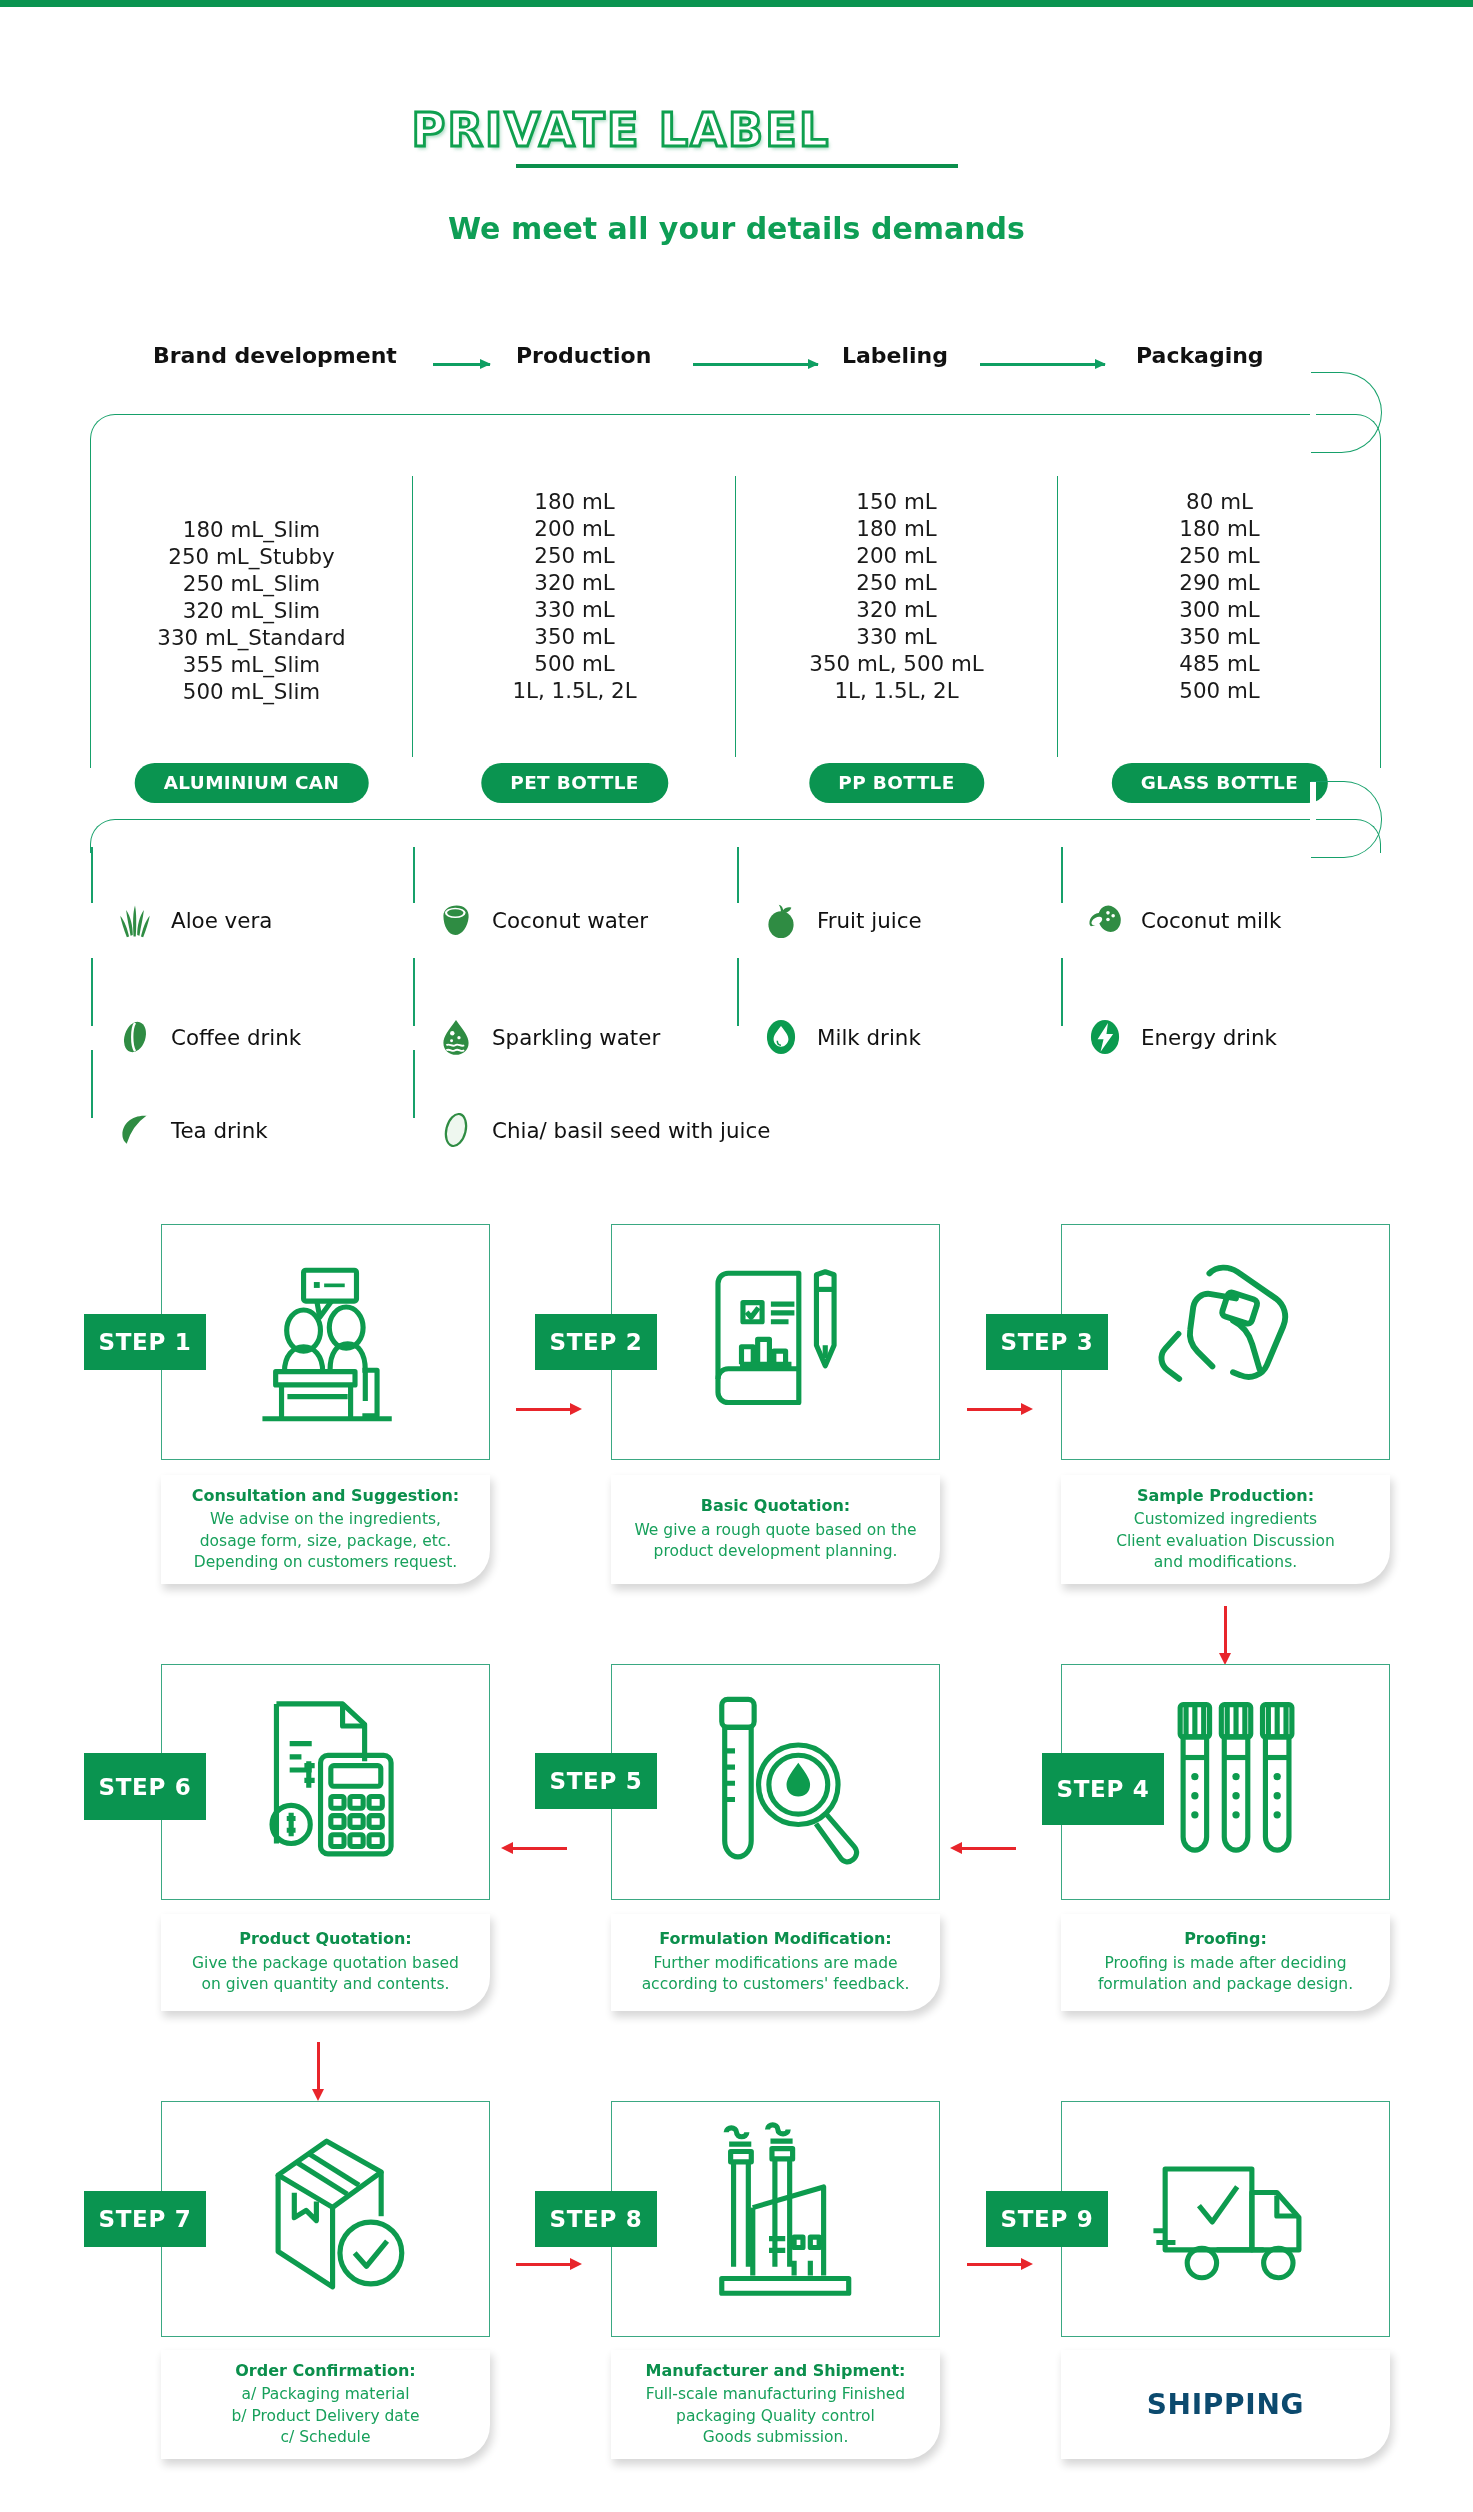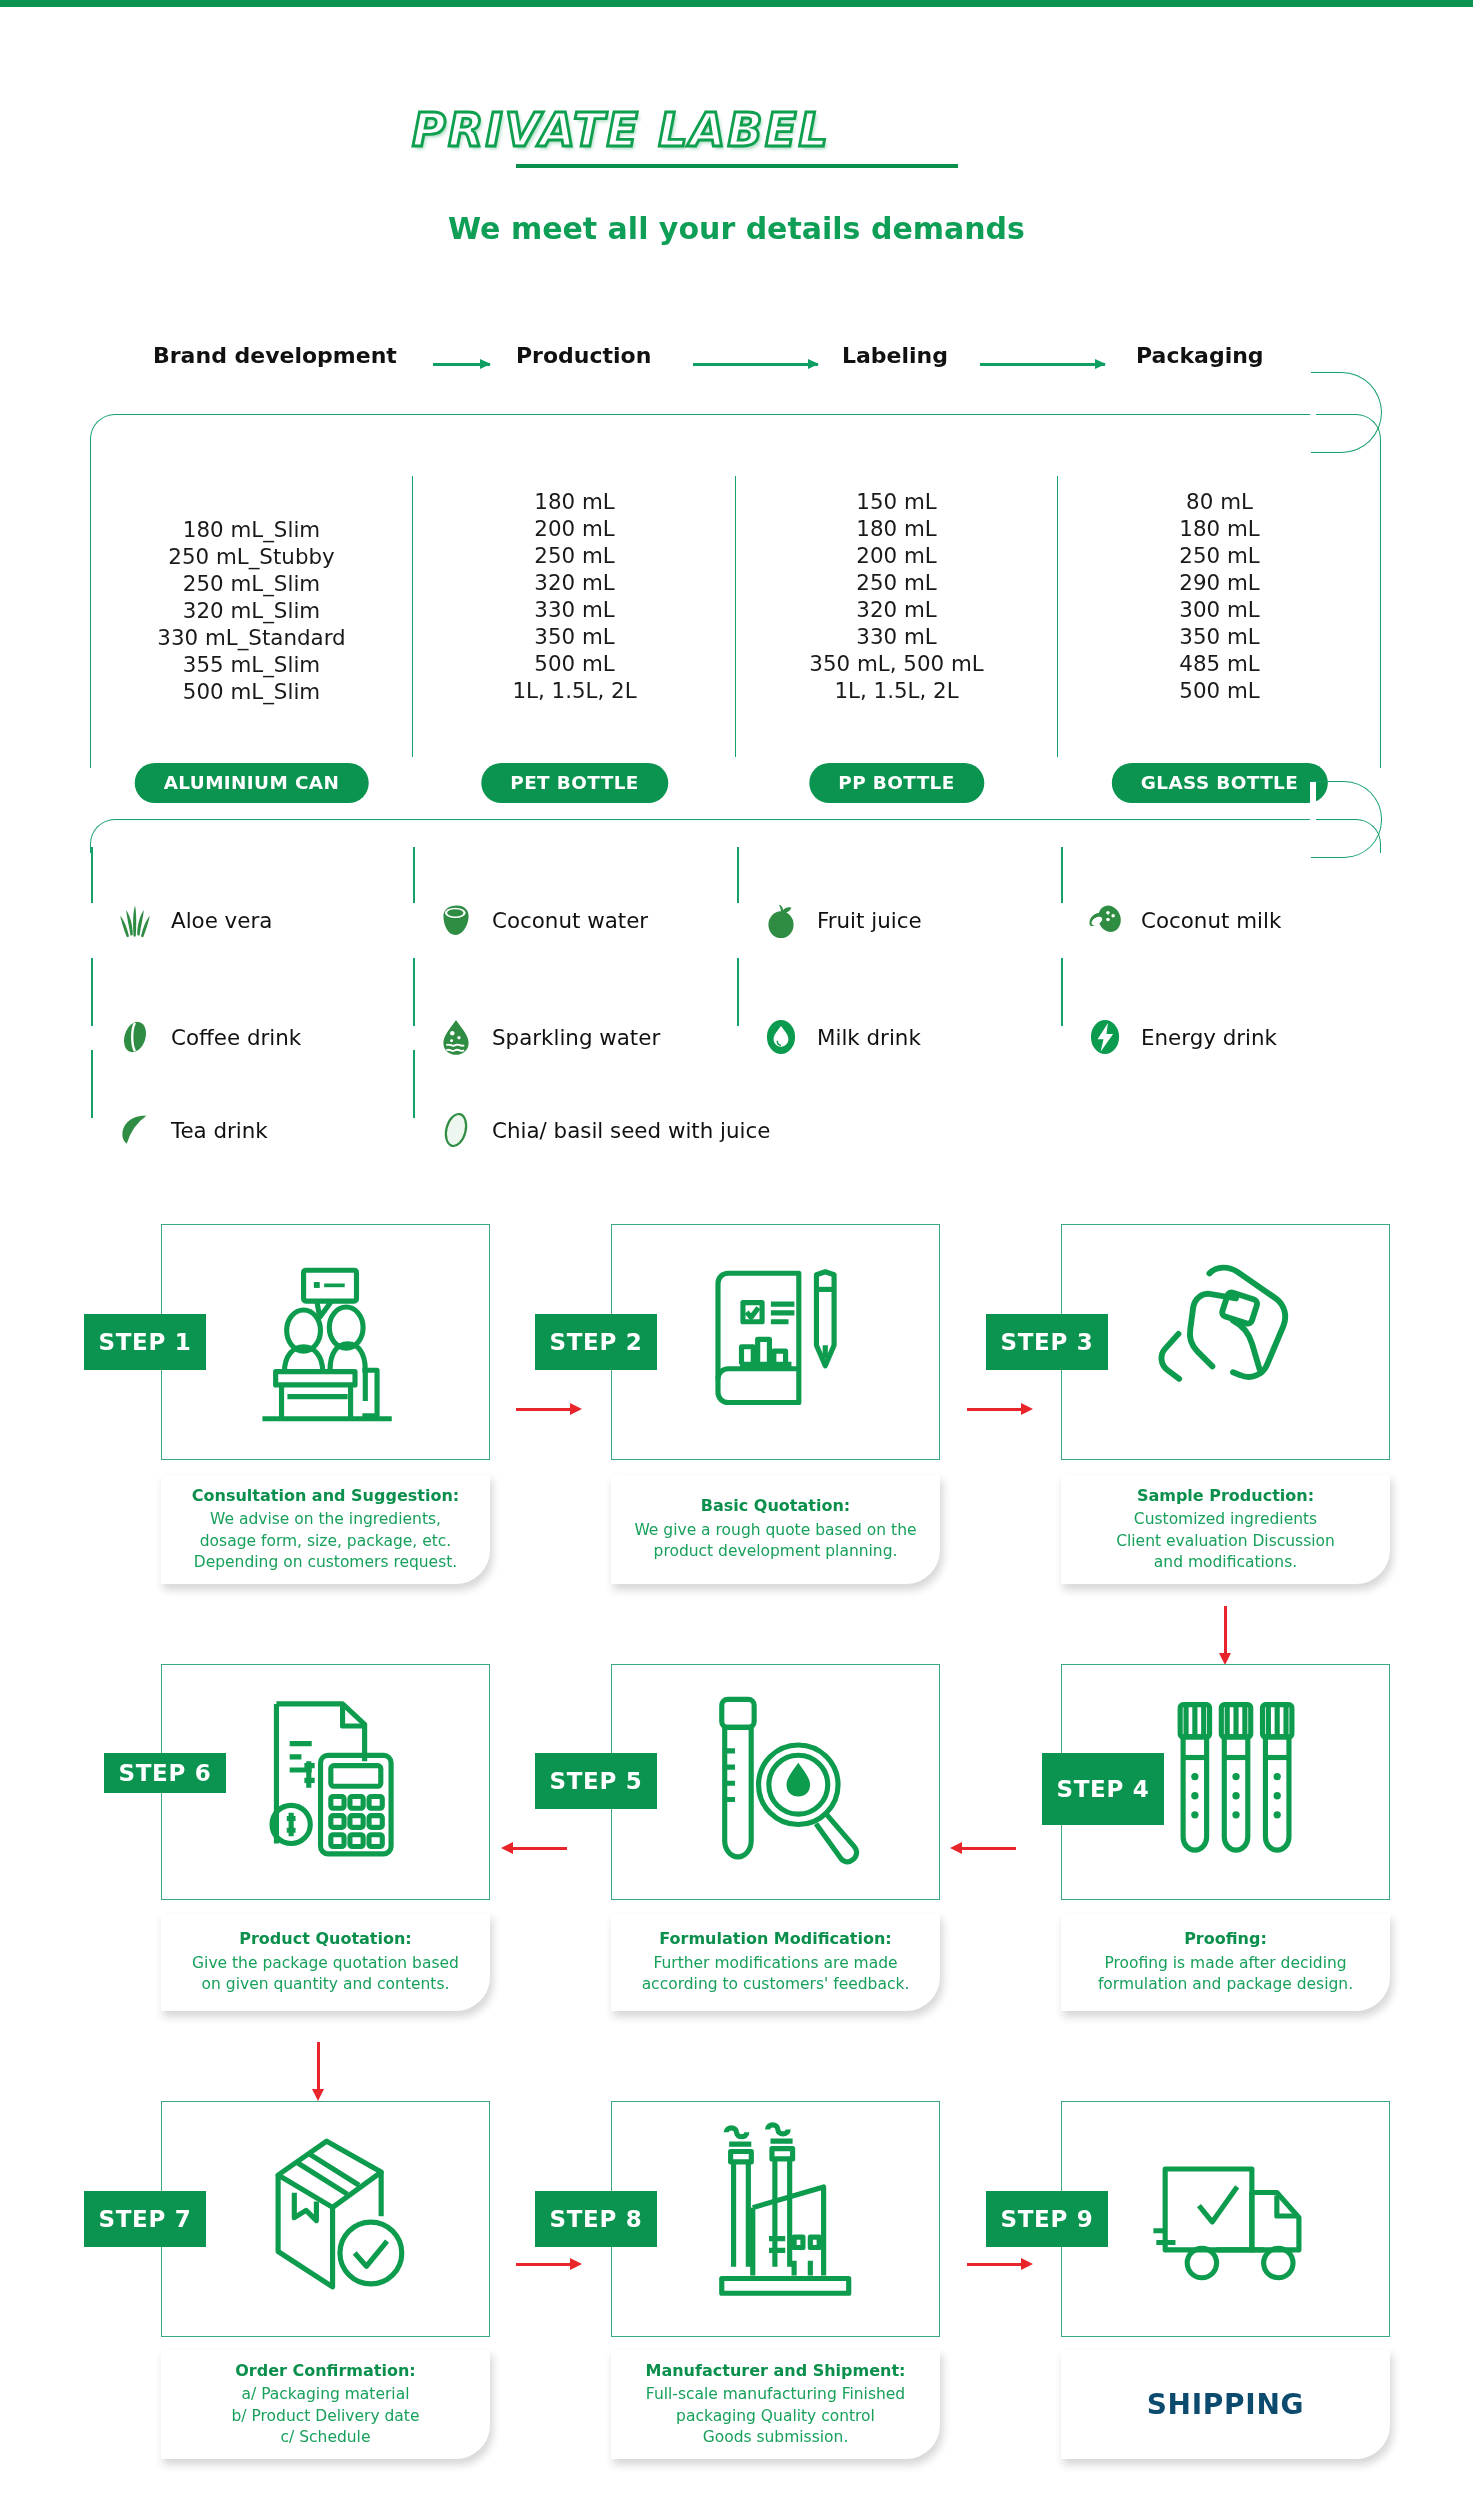--- a/index.html
+++ b/index.html
@@ -9,21 +9,21 @@
     font-family: "Liberation Sans", sans-serif;
   }
   body { width: 1473px; height: 2512px; position: relative; overflow: hidden; }
 
   .topbar {
     position: absolute; top: 0; left: 0; width: 1473px; height: 6.6px;
     background: #0a9450;
   }
 
   
-  .title-wrap { position: absolute; top: 103px; left: 0; width: 1242px; text-align: center; font-style: italic; }
+  .title-wrap { position: absolute; top: 103px; left: 0; width: 1242px; text-align: center; }
   .title {
     font-size: 46px; font-weight: 700; letter-spacing: 2.2px;
     color: #ffffff;
     -webkit-text-stroke: 2.9px #0fa04f;
     text-shadow: 2.2px 2.9px 3.7px rgba(10,148,80,.35);
     font-family: "DejaVu Sans", sans-serif;
   }
   .title-rule {
     position: absolute; top: 164px; left: 50%; transform: translateX(-50%);
     width: 442px; height: 3.7px; background: #0b8f4c;
@@ -541,21 +541,21 @@
     <div>according to customers' feedback.</div>
   </div>
 </div>
 
 <div class="r-arrow r-h r-h-left" style="left:501px; top:1842px; width:66px;">
     <span class="shaft"></span>
     <span class="head"></span>
   </div>
 
 <div class="step-box" style="left:161px;  top:1664px; width:329px; height:236px;"></div>
-<div class="step-badge" style="left:84px; top:1753px; width:122px; height:40px;margin-left:20px;">STEP 6</div>
+<div class="step-badge" style="left:84px; top:1753px; width:122px; height:67px;">STEP 6</div>
 <div class="step-icon" style="left:250px;  top:1692px; width:169px; height:184px;">
   <svg viewBox="0 0 230 250" width="169" height="184" fill="none" stroke="#0d9b4e" stroke-width="7" stroke-linejoin="round">
     <path d="M36 16h90l30 28v50"></path>
     <path d="M36 16v190"></path>
     <path d="M126 16v30h30"></path>
     <path d="M54 70h30 M54 88h16 M54 106h30"></path>
     <circle cx="56" cy="180" r="26"></circle>
     <path d="M56 164v32 M50 172h12 M50 188h12"></path>
     <rect x="96" y="86" width="96" height="134" rx="10"></rect>
     <rect x="110" y="100" width="68" height="28" rx="4"></rect>

